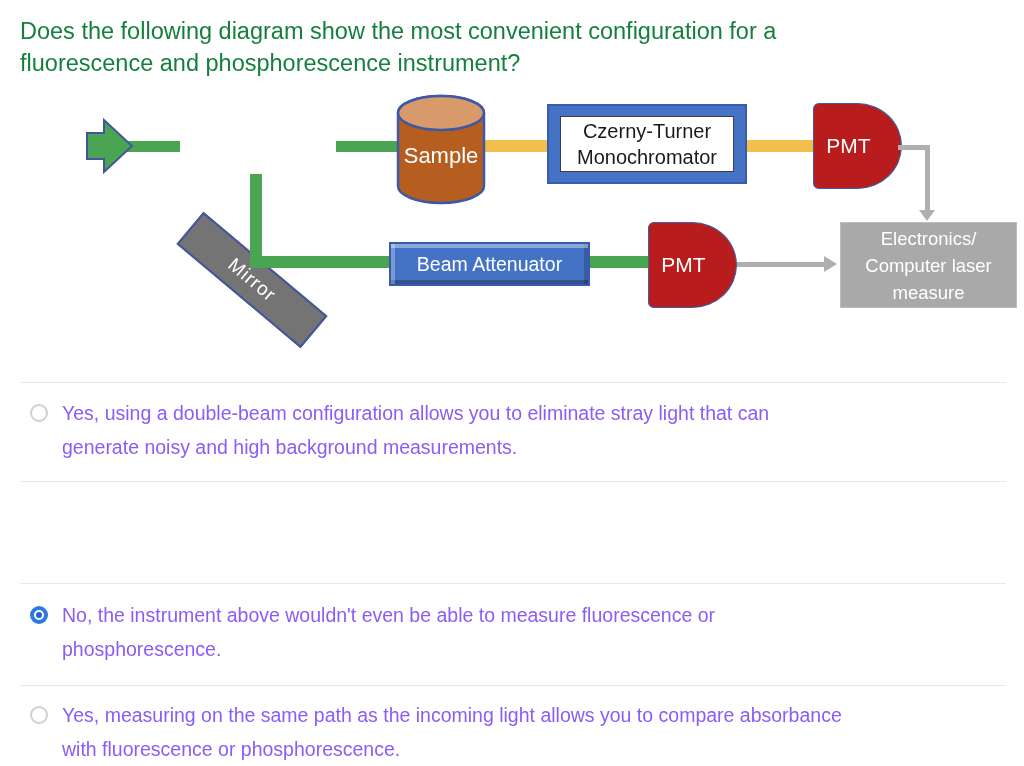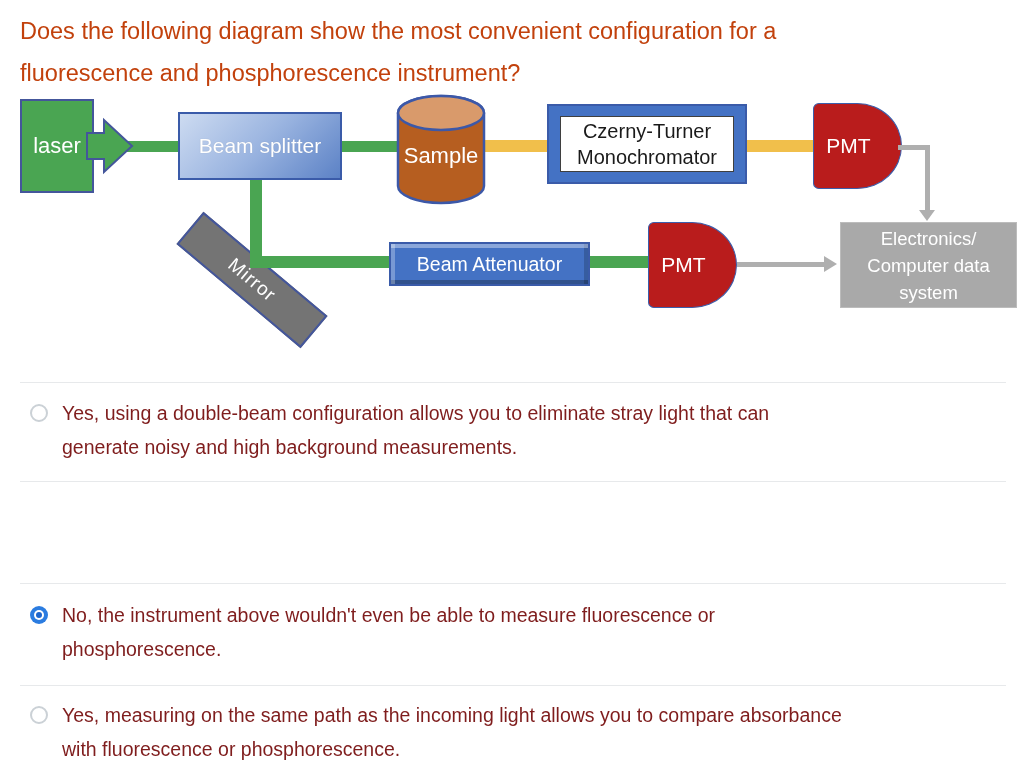--- a/index.html
+++ b/index.html
@@ -3,21 +3,21 @@
 <meta charset="utf-8">
 <style>
   html,body{margin:0;padding:0;background:#ffffff;}
   .page{
     position:relative;width:1024px;height:766px;overflow:hidden;
     font-family:"Liberation Sans","DejaVu Sans",sans-serif;
     color:#2D3B45;background:#ffffff;
   }
   .abs{position:absolute;}
   
-  .title-line{position:absolute;left:20px;font-size:23.5px;line-height:30px;color:#c2410c;white-space:nowrap;}
+  .title-line{position:absolute;left:20px;font-size:23.5px;line-height:30px;color:#15803d;white-space:nowrap;}
   
   .shape-label{color:#fff;display:flex;align-items:center;justify-content:center;text-align:center;}
   .laser-box{left:20px;top:99px;width:70px;height:90px;background:#4AA552;border:2px solid #44569B;
     font-size:22px;}
   .beam{position:absolute;}
   .green{background:#4AA552;}
   .yellow{background:#F1BF4B;}
   .splitter{left:178px;top:112px;width:160px;height:64px;
     background:linear-gradient(135deg,#CDDBF1 0%,#9AB4E0 50%,#5C82C6 100%);
     border:2px solid #3A5BA9;font-size:21px;text-shadow:0 0 1px rgba(0,0,0,.15);}
@@ -42,55 +42,49 @@
   .arrow-down{position:absolute;width:0;height:0;border-left:8px solid transparent;border-right:8px solid transparent;border-top:11px solid #AFAFAF;}
   .arrow-right{position:absolute;width:0;height:0;border-top:8px solid transparent;border-bottom:8px solid transparent;border-left:13px solid #AFAFAF;}
   
   .divider{position:absolute;left:20px;right:18px;height:1px;background:#E7E9EB;}
   .option{position:absolute;left:0;width:1024px;cursor:pointer;}
   .radio{position:absolute;left:30px;width:18px;height:18px;border-radius:50%;
     background:#fff;border:2px solid #CBD1D6;box-sizing:border-box;}
   .radio.selected{border:none;background:#2B7CE0;display:flex;align-items:center;justify-content:center;}
   .radio.selected .ring{width:10px;height:10px;border-radius:50%;background:#ffffff;display:flex;align-items:center;justify-content:center;}
   .radio.selected .dot{width:6px;height:6px;border-radius:50%;background:#1E66CC;}
-  .opt-line{position:absolute;left:62px;font-size:19.5px;line-height:34px;color:#7f1d1d;white-space:nowrap;}
+  .opt-line{position:absolute;left:62px;font-size:19.5px;line-height:34px;color:#8b5cf6;white-space:nowrap;}
 </style>
 </head>
 <body>
 
 <div class="page">
 
   <div class="title-line" style="top:16px;">Does the following diagram show the most convenient configuration for a</div>
-  <div class="title-line" style="top:58px;text-align:right;">fluorescence and phosphorescence instrument?</div>
+  <div class="title-line" style="top:48px;text-align:right;">fluorescence and phosphorescence instrument?</div>
 
   <div class="abs" style="left:0;top:0;width:1024px;height:360px;">
 
     <div class="beam green" style="left:126px;top:141px;width:54px;height:11px;"></div>
     <div class="beam green" style="left:336px;top:141px;width:64px;height:11px;"></div>
     <div class="beam yellow" style="left:483px;top:140px;width:66px;height:12px;"></div>
     <div class="beam yellow" style="left:745px;top:140px;width:70px;height:12px;"></div>
 
     <div class="abs shape-label mirror">
       <span>Mirror</span>
     </div>
 
     <div class="beam green" style="left:250px;top:174px;width:12px;height:94px;"></div>
     <div class="beam green" style="left:250px;top:256px;width:141px;height:12px;"></div>
     <div class="beam green" style="left:588px;top:256px;width:62px;height:12px;"></div>
 
-    <div class="abs shape-label laser-box">
-      <span>laser</span>
-    </div>
     <svg class="abs" style="left:86px;top:116px;" width="48" height="60" viewBox="0 0 48 60">
       <polygon points="1,17 18,17 18,4 46,30 18,56 18,43 1,43" fill="#4AA552" stroke="#44569B" stroke-width="2"></polygon>
     </svg>
 
-    <div class="abs shape-label splitter">
-      <span>Beam splitter</span>
-    </div>
 
     <svg class="abs" style="left:395px;top:93px;" width="92" height="112" viewBox="0 0 92 112">
       <path d="M3,20 v73 a43,17 0 0 0 86,0 v-73 a43,17 0 0 0 -86,0 z" fill="#B65E20" stroke="#3C58A8" stroke-width="2.5"></path>
       <ellipse cx="46" cy="20" rx="43" ry="17" fill="#D99A6B" stroke="#3C58A8" stroke-width="2.5"></ellipse>
     </svg>
     <div class="abs mono">
       <div class="mono-inner">
         <div>Czerny-Turner</div>
         <div>Monochromator</div>
       </div>
@@ -106,22 +100,22 @@
     <div class="abs shape-label pmt pmt2">
       <span>PMT</span>
     </div>
 
     <div class="abs shape-label attenuator">
       <span>Beam Attenuator</span>
     </div>
 
     <div class="abs electronics">
       <div>Electronics/</div>
-      <div>Computer data</div>
-      <div>system</div>
+      <div>Computer laser</div>
+      <div>measure</div>
     </div>
 
     <div class="gray-seg" style="left:898px;top:145px;width:32px;height:5px;"></div>
     <div class="gray-seg" style="left:925px;top:145px;width:5px;height:66px;"></div>
     <div class="arrow-down" style="left:919px;top:210px;"></div>
     <div class="gray-seg" style="left:737px;top:262px;width:87px;height:5px;"></div>
     <div class="arrow-right" style="left:824px;top:256px;"></div>
   </div>
 
   <div class="divider" style="top:382px;"></div>

